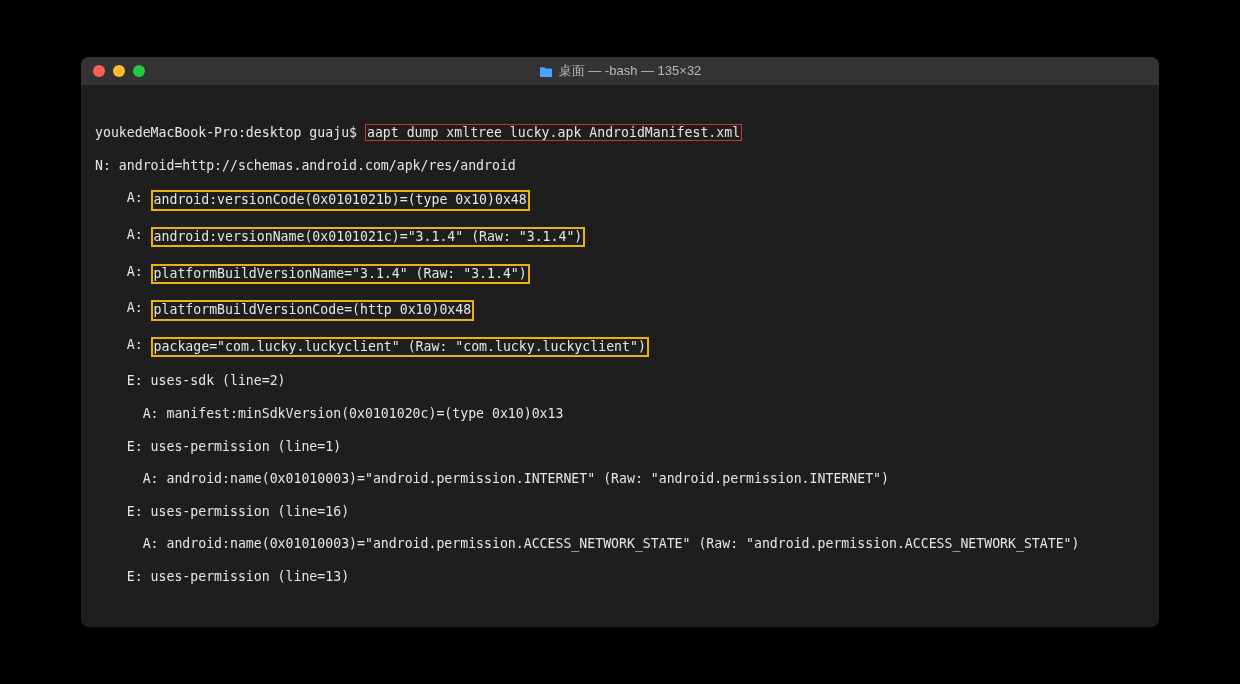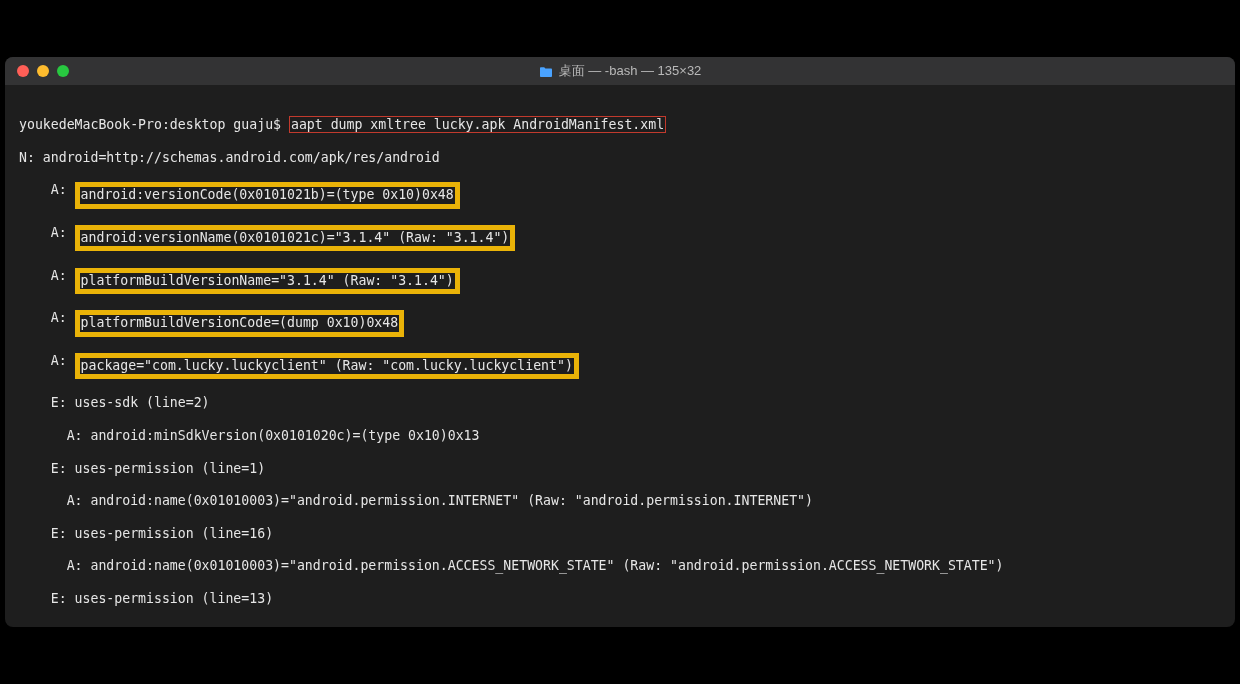--- a/index.html
+++ b/index.html
@@ -6,21 +6,21 @@
   body {
     background: #000;
     width: 1240px;
     height: 684px;
     font-family: "Menlo", "Monaco", "Consolas", monospace;
     display: flex;
     align-items: center;
     justify-content: center;
   }
   .window {
-    width: 1230px;
+    width: 1078px;
     height: 570px;
     background: #1e1e1e;
     border-radius: 8px;
     overflow: hidden;
     box-shadow: 0 10px 40px rgba(0,0,0,0.8);
     display: flex;
     flex-direction: column;
   }
   .titlebar {
     height: 28px;
@@ -58,37 +58,37 @@
     position: relative;
   }
   .folder-icon svg { display:block; }
   .title-text {
     color: #b9b9b9;
     font-size: 13px;
     font-family: -apple-system, BlinkMacSystemFont, sans-serif;
   }
   .terminal {
     flex: 1;
-    padding: 16px 14px 8px 14px;
+    padding: 24px 14px 8px 14px;
     color: #e6e6e6;
     font-size: 13.2px;
     line-height: 16.3px;
     white-space: pre;
     overflow: hidden;
     position: relative;
   }
   .prompt-line {
     display: inline;
   }
   .cmd-highlight {
     border: 1px solid #c23a2d;
     padding: 0 1px;
   }
   .attr-box {
-    border: 5px solid #eab308;
+    border: 2px solid #eab308;
     padding: 0 1px;
   }
   .row { display:block; }
   .attr-line { display:flex; }
   .attr-prefix { flex: 0 0 auto; }
 </style>
 </head>
 <body>
 
 <div class="window">
@@ -107,24 +107,24 @@
       <span class="title-text">桌面 — -bash — 135×32</span>
     </div>
   </div>
 
   <div class="terminal">
 <span class="row"><span class="prompt-line">youkedeMacBook-Pro:desktop guaju$ </span><span class="cmd-highlight">aapt dump xmltree lucky.apk AndroidManifest.xml</span></span>
 <span class="row">N: android=http://schemas.android.com/apk/res/android</span>
 <span class="row attr-line"><span class="attr-prefix">    A: </span><span class="attr-box">android:versionCode(0x0101021b)=(type 0x10)0x48</span></span>
 <span class="row attr-line"><span class="attr-prefix">    A: </span><span class="attr-box">android:versionName(0x0101021c)="3.1.4" (Raw: "3.1.4")</span></span>
 <span class="row attr-line"><span class="attr-prefix">    A: </span><span class="attr-box">platformBuildVersionName="3.1.4" (Raw: "3.1.4")</span></span>
-<span class="row attr-line"><span class="attr-prefix">    A: </span><span class="attr-box">platformBuildVersionCode=(dump 0x10)0x48</span></span>
+<span class="row attr-line"><span class="attr-prefix">    A: </span><span class="attr-box">platformBuildVersionCode=(http 0x10)0x48</span></span>
 <span class="row attr-line"><span class="attr-prefix">    A: </span><span class="attr-box">package="com.lucky.luckyclient" (Raw: "com.lucky.luckyclient")</span></span>
 <span class="row">    E: uses-sdk (line=2)</span>
-<span class="row">      A: android:minSdkVersion(0x0101020c)=(type 0x10)0x13</span>
+<span class="row">      A: manifest:minSdkVersion(0x0101020c)=(type 0x10)0x13</span>
 <span class="row">    E: uses-permission (line=1)</span>
 <span class="row">      A: android:name(0x01010003)="android.permission.INTERNET" (Raw: "android.permission.INTERNET")</span>
 <span class="row">    E: uses-permission (line=16)</span>
 <span class="row">      A: android:name(0x01010003)="android.permission.ACCESS_NETWORK_STATE" (Raw: "android.permission.ACCESS_NETWORK_STATE")</span>
 <span class="row">    E: uses-permission (line=13)</span>
 
 
 
 
 

